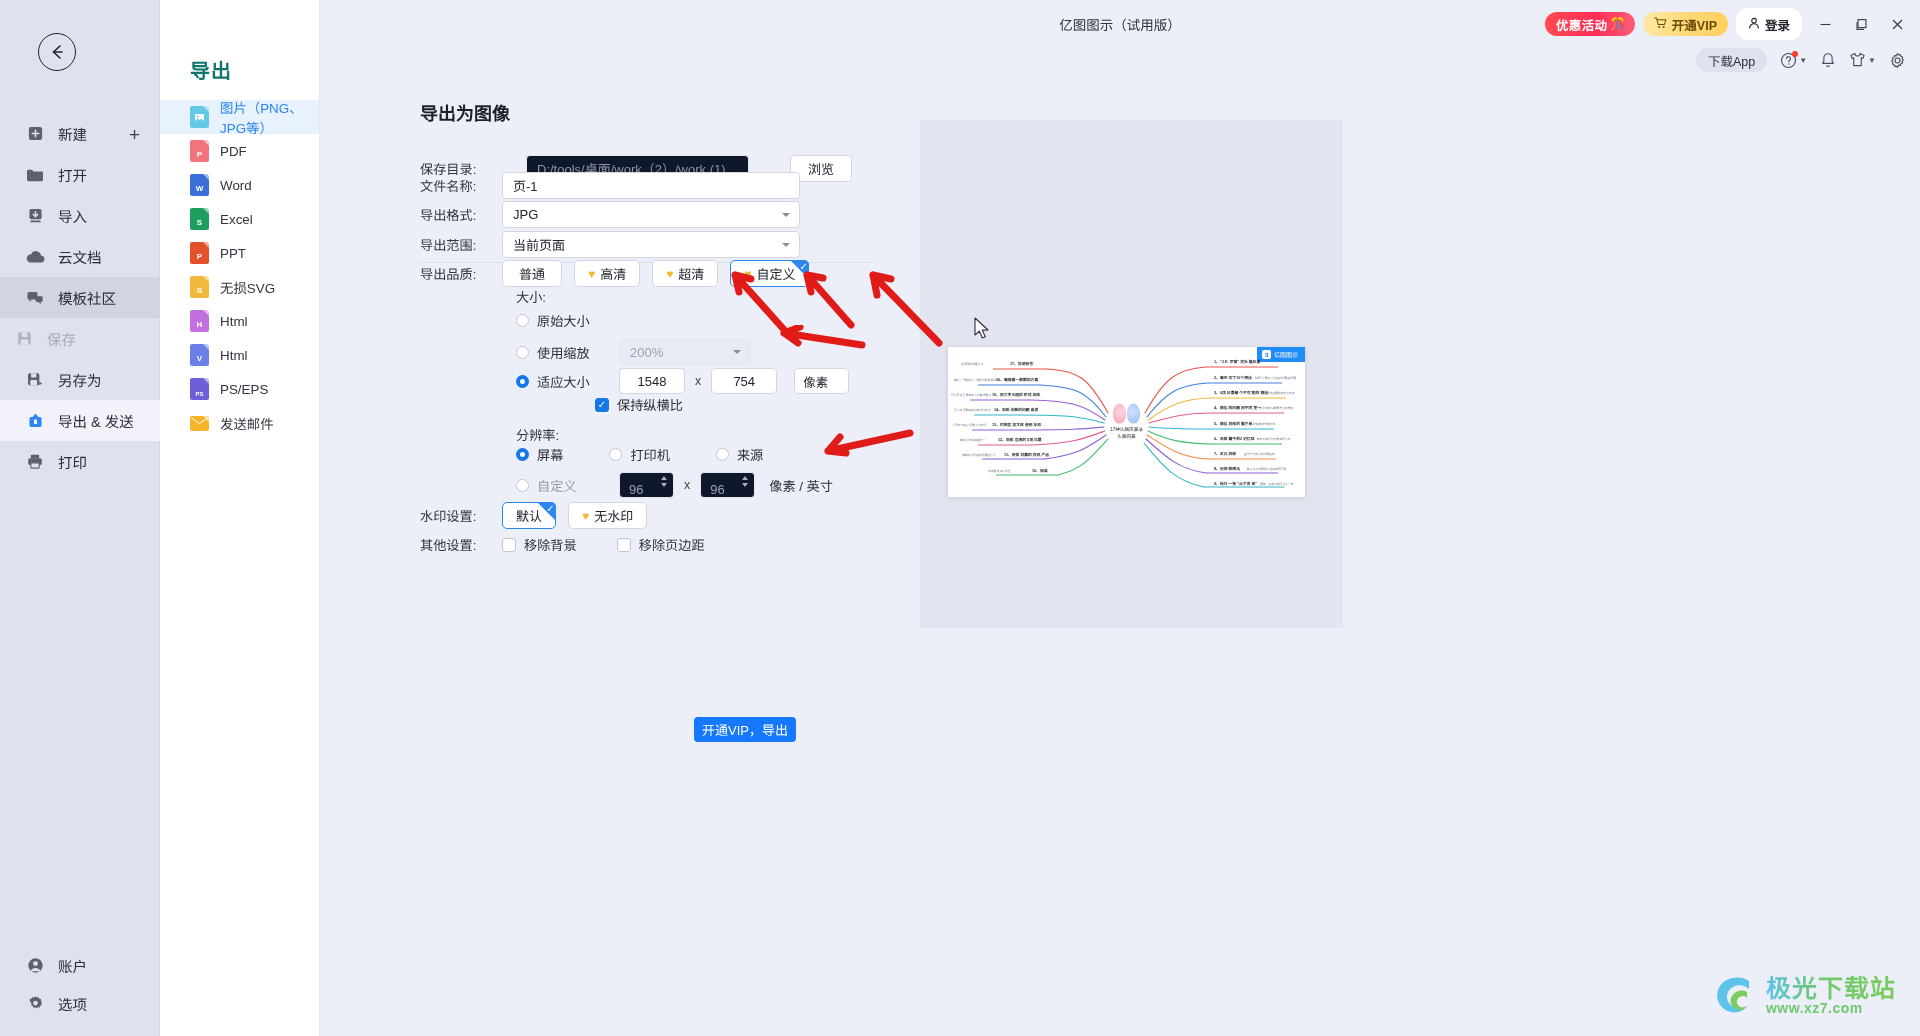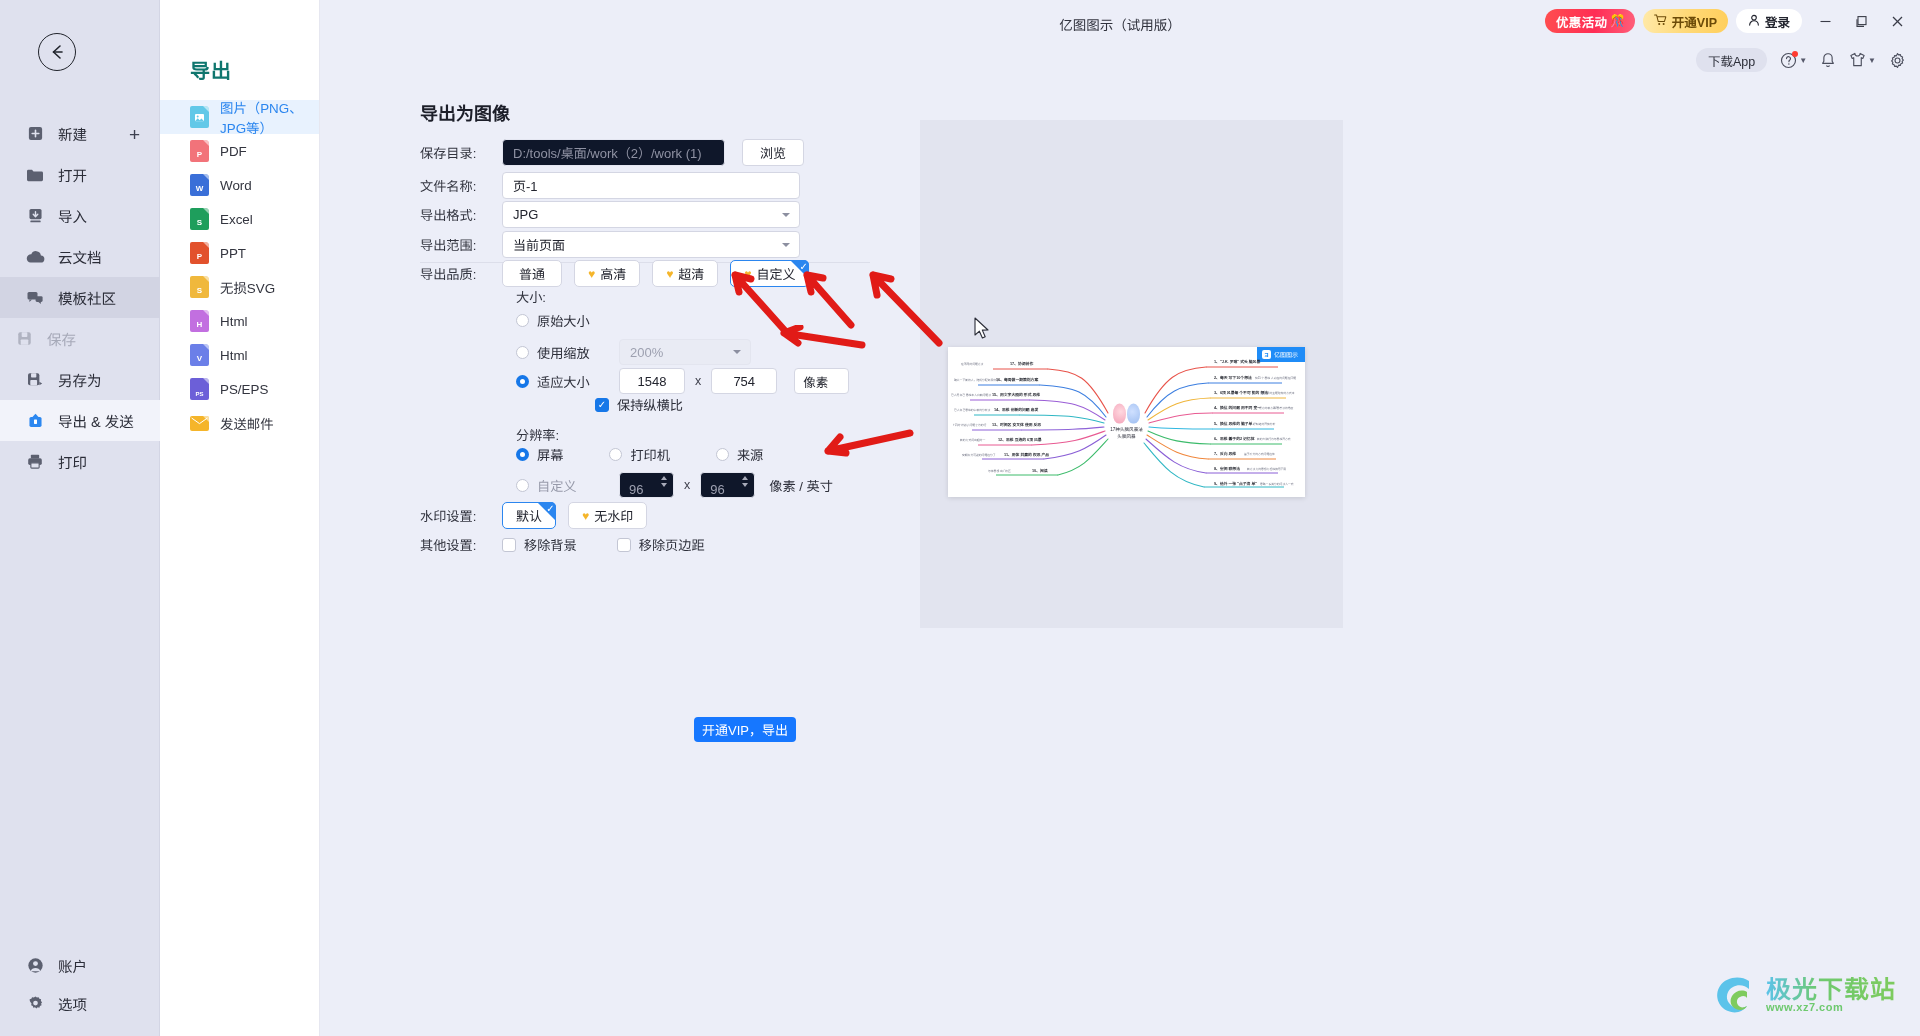--- a/index.html
+++ b/index.html
@@ -107,21 +107,21 @@
     letter-spacing: .4px;
   }
   .promo-gift { font-size: 12px; }
   .vip-pill {
     height: 24px; padding: 0 11px; border-radius: 12px;
     background: linear-gradient(95deg,#ffe9a8 0%, #ffd978 50%, #ffcf5c 100%);
     color: #6b4a07; font-size: 12.5px; font-weight: bold;
     display: flex; align-items: center; gap: 5px; cursor: pointer;
   }
   .login-pill {
-    height: 24px; padding: 0 12px; border-radius: 12px;
+    height: 32px; padding: 0 12px; border-radius: 12px;
     background: #fff; color: #22242e; font-size: 12.5px; font-weight: bold;
     display: flex; align-items: center; gap: 5px; cursor: pointer;
   }
   .wbtn {
     width: 26px; height: 26px; display:flex; align-items:center; justify-content:center;
     cursor: pointer; color: #3a3c48; margin-left: 2px;
   }
   .toolrow {
     position: absolute; right: 14px; top: 48px;
     display: flex; align-items: center; gap: 13px;
@@ -291,21 +291,21 @@
 
   
   .wm {
     position:absolute; right: 24px; bottom: 18px;
     display:flex; align-items:center; gap: 7px; pointer-events:none;
   }
   .wm-text { display:flex; flex-direction:column; line-height:1; }
   .wm-cn { font-size: 25px; font-weight:bold; color:#5ec16a; letter-spacing:1px;
            background: linear-gradient(90deg,#5cc3ea 0%, #6ec96f 40%, #7ecb5e 100%);
            -webkit-background-clip:text; background-clip:text; color:transparent; }
-  .wm-url { font-size: 11px; font-weight:bold; color:#6ec96f; margin-top:0; letter-spacing:.5px; }
+  .wm-url { font-size: 14px; font-weight:bold; color:#6ec96f; margin-top:0; letter-spacing:.5px; }
 </style>
 </head>
 <body>
 
 <div id="app">
 
   <div class="rail">
     <div class="back-btn">
       <svg width="20" height="20" viewBox="0 0 20 20">
         <path d="M13 4 L6.5 10 L13 16" fill="none" stroke="#21242c" stroke-width="1.6" stroke-linecap="round" stroke-linejoin="round"></path>
@@ -579,21 +579,21 @@
             <circle cx="9" cy="9" r="2.6" fill="none" stroke="#4a4d5c" stroke-width="1.2"></circle>
             <path d="M9 1.6l1.2 1.5 1.9-.3.5 1.8 1.8.7-.5 1.8 1.3 1.4-1.3 1.4.5 1.8-1.8.7-.5 1.8-1.9-.3L9 16.4l-1.2-1.5-1.9.3-.5-1.8-1.8-.7.5-1.8L2.8 9.5l1.3-1.4-.5-1.8 1.8-.7.5-1.8 1.9.3z" fill="none" stroke="#4a4d5c" stroke-width="1.2" stroke-linejoin="round"></path>
           </svg>
       </div>
     </div>
 
     <div class="pane">
 
       <div class="form-title">导出为图像</div>
 
-      <div class="frow" style="top:92px;">
+      <div class="frow" style="top:108px;gap:24px;">
         <span class="flabel">保存目录:</span>
         <div style="width:223px">
           <div class="finput readonly">D:/tools/桌面/work（2）/work (1)</div>
         </div>
         <div class="browse-btn">浏览</div>
       </div>
 
       <div class="frow" style="top:125px;">
         <span class="flabel">文件名称:</span>
         <div style="width:298px">

